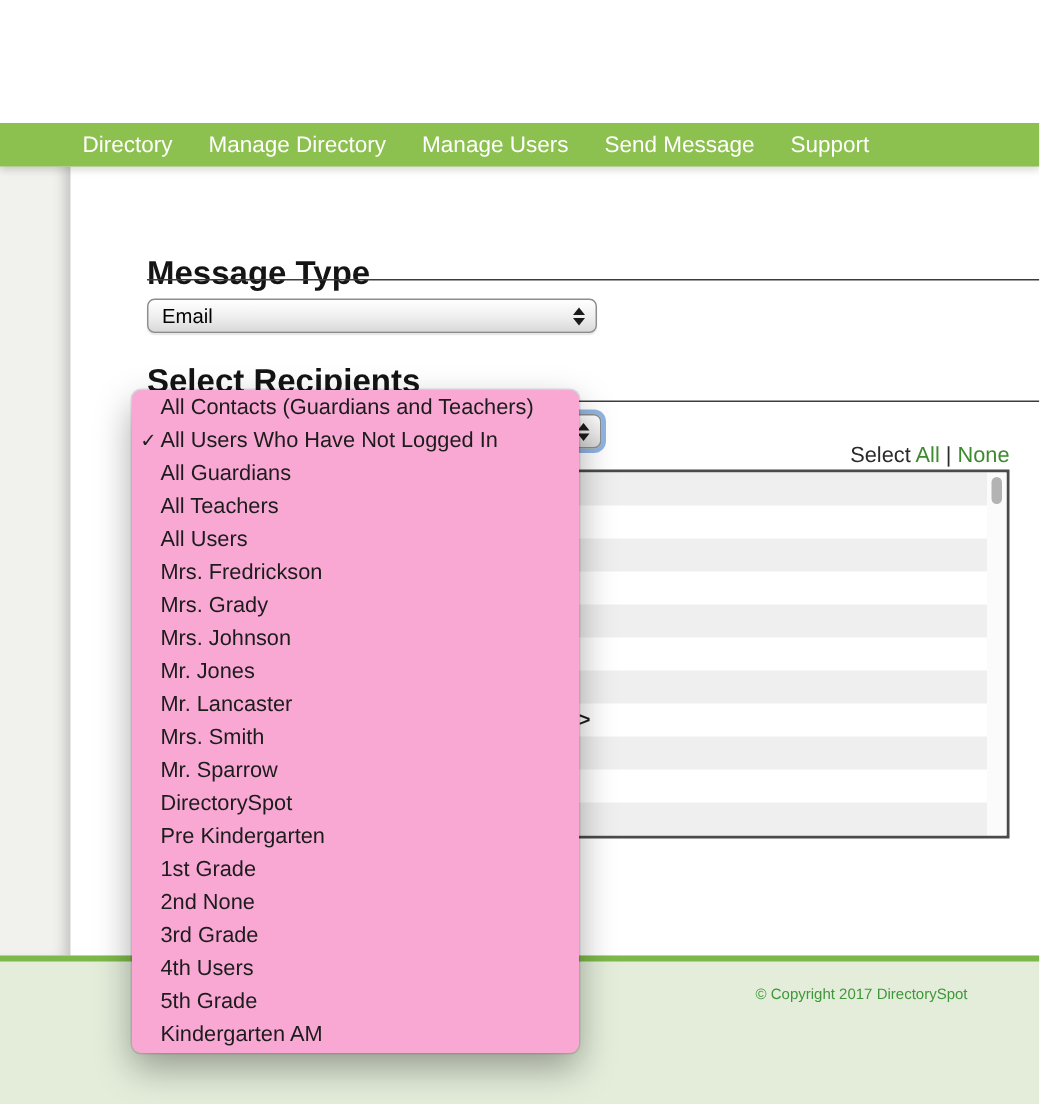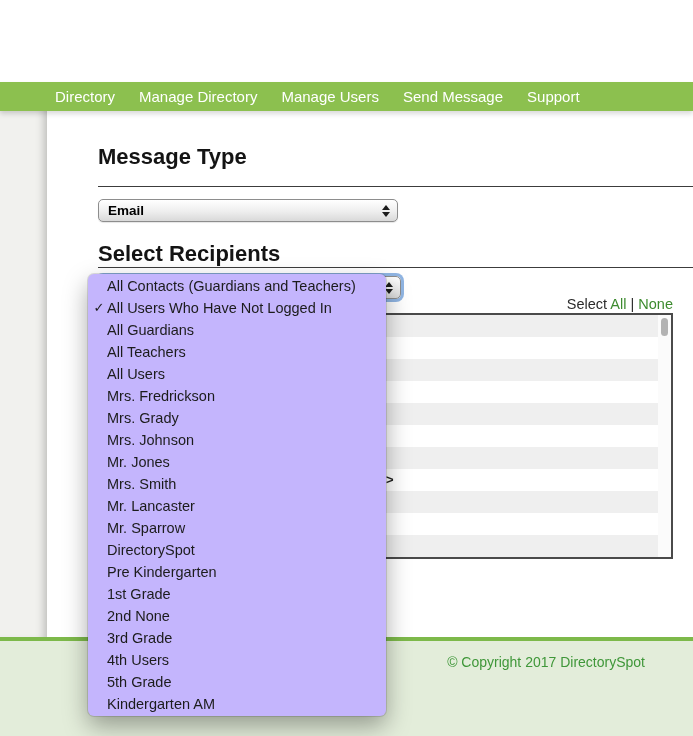--- a/index.html
+++ b/index.html
@@ -50,21 +50,20 @@
 
   
   .mac-select {
     position:absolute; height:23px; width:300px;
     background:linear-gradient(#ffffff, #eeeeee 55%, #d9d9d9);
     border:1px solid #8d8d8d; border-radius:5px;
     display:flex; align-items:center; padding:0 7px 0 9px;
     font-size:13.5px; color:#000;
     box-shadow:0 1px 1px rgba(0,0,0,0.10);
     cursor:default;
-    font-weight:bold;
   }
   .mac-select.focused { box-shadow:0 0 0 3px rgba(124,168,222,0.85); }
   .stepper { margin-left:auto; display:flex; flex-direction:column; gap:2px; align-items:center; }
   .tri-up   { width:0; height:0; border-left:4px solid transparent; border-right:4px solid transparent; border-bottom:5px solid #1c1c1c; }
   .tri-down { width:0; height:0; border-left:4px solid transparent; border-right:4px solid transparent; border-top:5px solid #1c1c1c; }
 
   
   .select-links {
     position:absolute; right:20px; top:296;
     top:296px; font-size:14.5px; color:#2b2b2b; white-space:nowrap;
@@ -83,39 +82,39 @@
   .scroll-track {
     position:absolute; right:0; top:0; width:13px; height:242px; background:#fbfbfb;
   }
   .scroll-thumb {
     position:absolute; left:3px; top:3px; width:7px; height:18px;
     background:#b3b3b3; border-radius:4px;
   }
 
   
   .dropdown {
-    position:absolute; left:88px; top:274px; width:298px;
-    background:#c4b5fd; border-radius:6px; padding:1px 0;
+    position:absolute; left:88px; top:260px; width:298px;
+    background:#f9a8d4; border-radius:6px; padding:1px 0;
     box-shadow:0 10px 24px rgba(0,0,0,0.35), 0 0 0 1px rgba(0,0,0,0.12);
     z-index:50;
   }
   .menu-item {
     height:22px; line-height:22px; display:flex; align-items:center;
     font-size:14.5px; color:#1c1c1c; cursor:default; white-space:nowrap;
   }
   .check { width:16px; margin-left:3px; text-align:center; font-size:13px; flex:none; }
   .mi-label { padding-left:0; }
 
   
   .footer {
     position:absolute; left:0; top:637px; width:693px; height:99px;
     background:#e3edda; border-top:4px solid #7db94a;
     text-align:right; padding:12px 48px 0 0;
   }
-  .copyright { font-size:14px; color:#3f9739; }
+  .copyright { font-size:10px; color:#3f9739; }
 </style>
 </head>
 <body>
 
 <div class="page">
 
 
   <div class="nav">
 
       <a class="nav-link">Directory</a>
@@ -125,21 +124,21 @@
       <a class="nav-link">Manage Users</a>
 
       <a class="nav-link">Send Message</a>
 
       <a class="nav-link">Support</a>
     </div>
 
   <div class="left-strip"></div>
   <div class="content-bg"></div>
 
-  <div class="section-heading" style="top:144px;">Message Type</div>
+  <div class="section-heading" style="top:169px;">Message Type</div>
   <div class="heading-rule" style="top:186px;"></div>
 
   <div class="mac-select" style="left:98px; top:199px;">
     <span>Email</span>
     <span class="stepper">
       <span class="tri-up"></span>
         <span class="tri-down"></span>
     </span>
   </div>
 
@@ -259,30 +258,30 @@
         <span class="mi-label">Mrs. Johnson</span>
       </div>
 
       <div class="menu-item">
         <span class="check"></span>
         <span class="mi-label">Mr. Jones</span>
       </div>
 
       <div class="menu-item">
         <span class="check"></span>
+        <span class="mi-label">Mr. Lancaster</span>
+      </div>
+
+      <div class="menu-item">
+        <span class="check"></span>
         <span class="mi-label">Mrs. Smith</span>
       </div>
 
       <div class="menu-item">
         <span class="check"></span>
-        <span class="mi-label">Mr. Lancaster</span>
-      </div>
-
-      <div class="menu-item">
-        <span class="check"></span>
         <span class="mi-label">Mr. Sparrow</span>
       </div>
 
       <div class="menu-item">
         <span class="check"></span>
         <span class="mi-label">DirectorySpot</span>
       </div>
 
       <div class="menu-item">
         <span class="check"></span>

